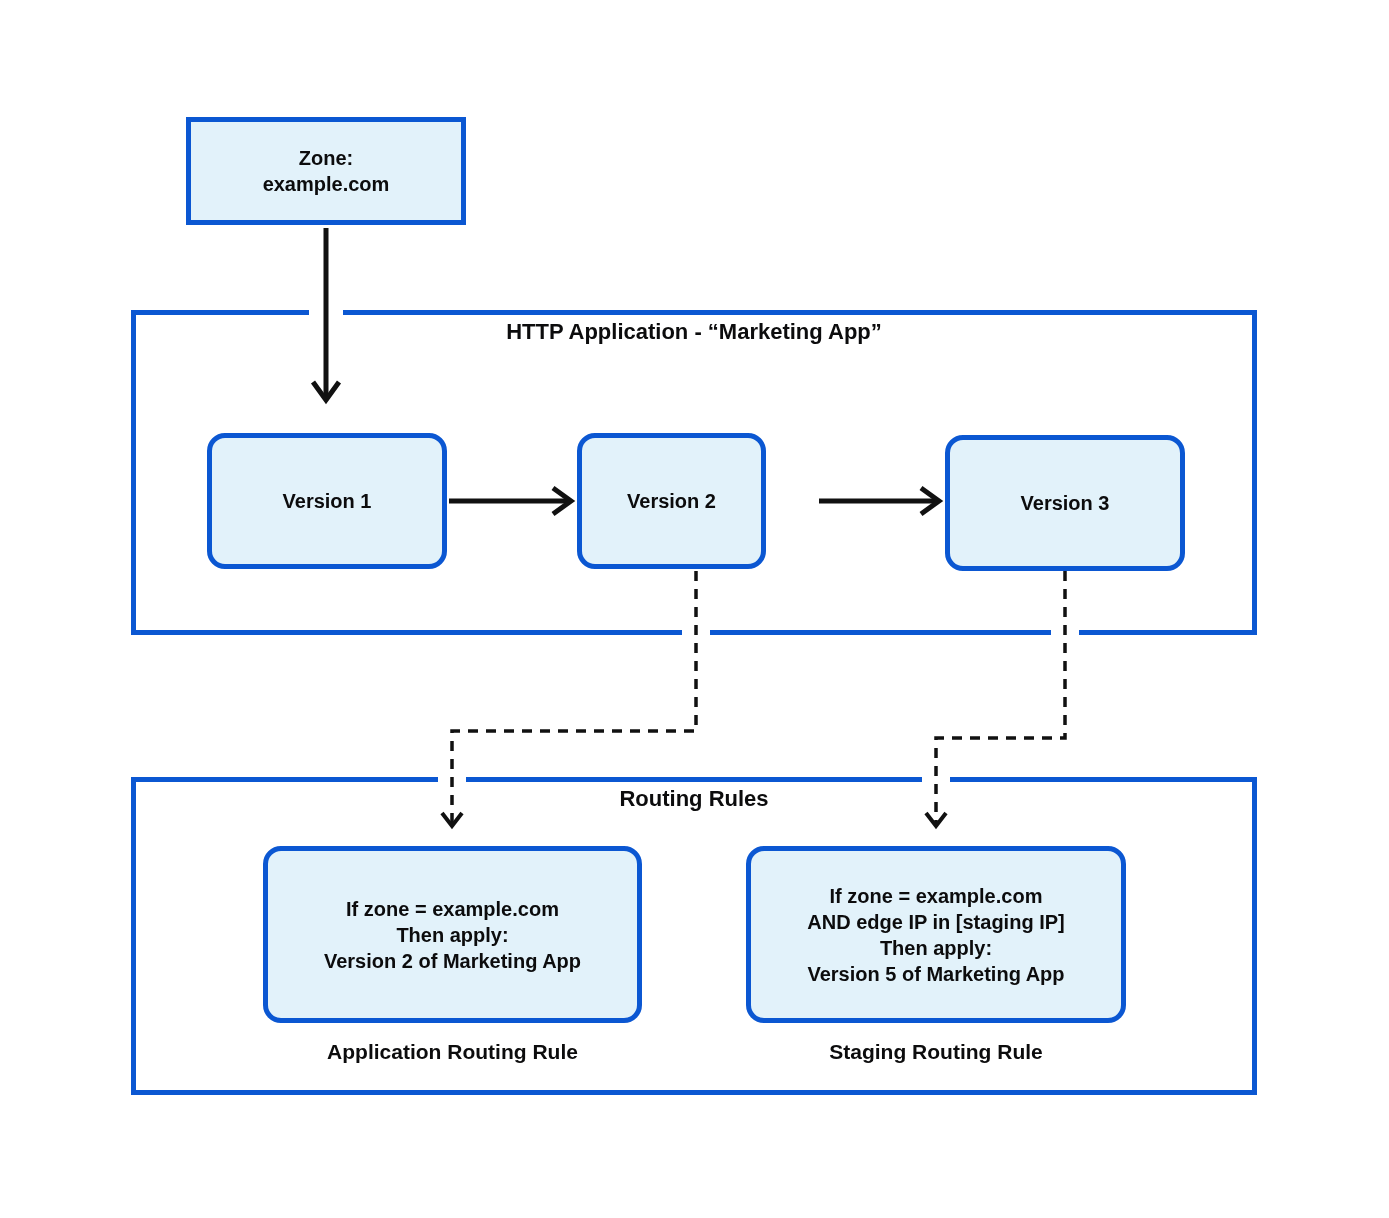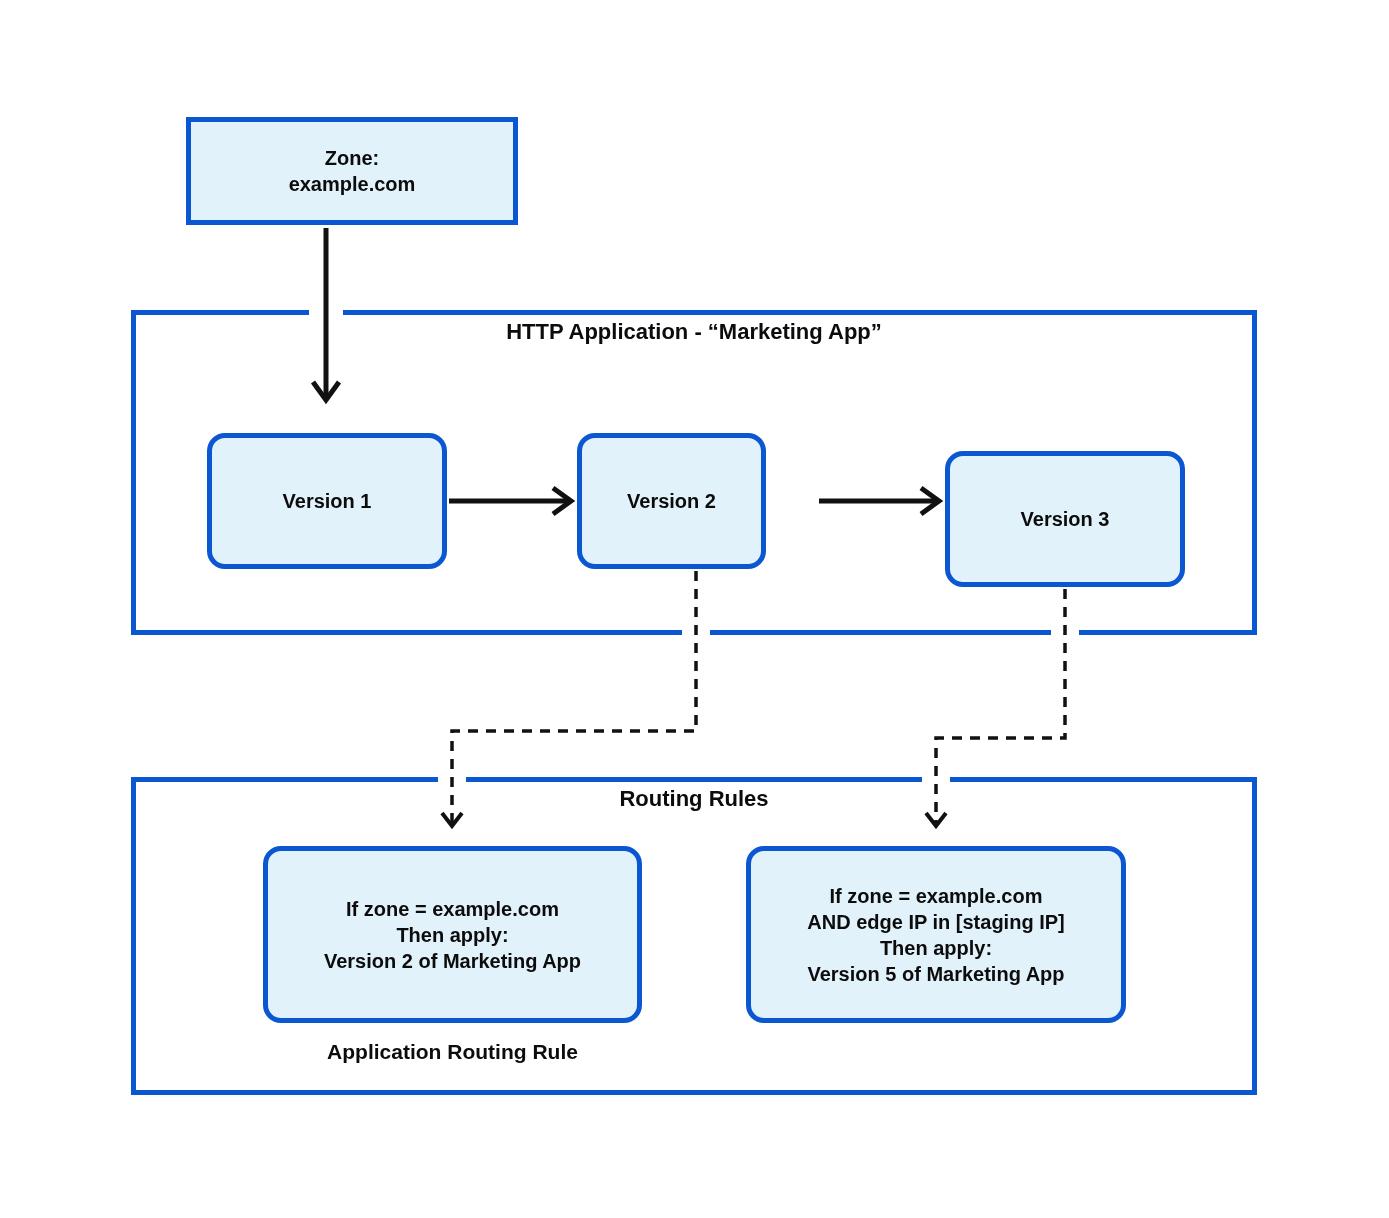--- a/index.html
+++ b/index.html
@@ -112,42 +112,43 @@
 
     <path d="M 819 501 L 939 501" stroke="#111111" stroke-width="5" fill="none" marker-end="url(#chev-big)"></path>
 
     <path d="M 696 571 L 696 731 L 452 731 L 452 828" stroke="#ffffff" stroke-width="28" fill="none"></path>
     <path d="M 696 571 L 696 731 L 452 731 L 452 826" stroke="#111111" stroke-width="3.5" stroke-dasharray="10 8" fill="none" marker-end="url(#chev-small)"></path>
 
     <path d="M 1065 571 L 1065 738 L 936 738 L 936 828" stroke="#ffffff" stroke-width="28" fill="none"></path>
     <path d="M 1065 571 L 1065 738 L 936 738 L 936 826" stroke="#111111" stroke-width="3.5" stroke-dasharray="10 8" fill="none" marker-end="url(#chev-small)"></path>
   </svg>
 
-  <div class="node" style="left:186px; top:117px; width:332px; height:108px;">
+  <div class="node" style="left:186px; top:117px; width:280px; height:108px;">
     <div>Zone:</div>
     <div>example.com</div>
   </div>
 
   <div class="node rounded" style="left:207px; top:433px; width:240px; height:136px;">
     <div>Version 1</div>
   </div>
   <div class="node rounded" style="left:577px; top:433px; width:189px; height:136px;">
     <div>Version 2</div>
   </div>
-  <div class="node rounded" style="left:945px; top:451px; width:240px; height:136px;">
+  <div class="node rounded" style="left:945px; top:435px; width:240px; height:136px;">
     <div>Version 3</div>
   </div>
 
   <div class="node rounded" style="left:263px; top:846px; width:379px; height:177px;">
     <div>If zone = example.com</div>
     <div>Then apply:</div>
     <div>Version 2 of Marketing App</div>
   </div>
   <div class="caption" style="left:263px; top:1039px; width:379px;">Application Routing Rule</div>
 
   <div class="node rounded" style="left:746px; top:846px; width:380px; height:177px;">
     <div>If zone = example.com</div>
     <div>AND edge IP in [staging IP]</div>
     <div>Then apply:</div>
     <div>Version 5 of Marketing App</div>
   </div>
+  <div class="caption" style="left:746px; top:1039px; width:380px;">Staging Routing Rule</div>
 
 </div>
 
 </body></html>

